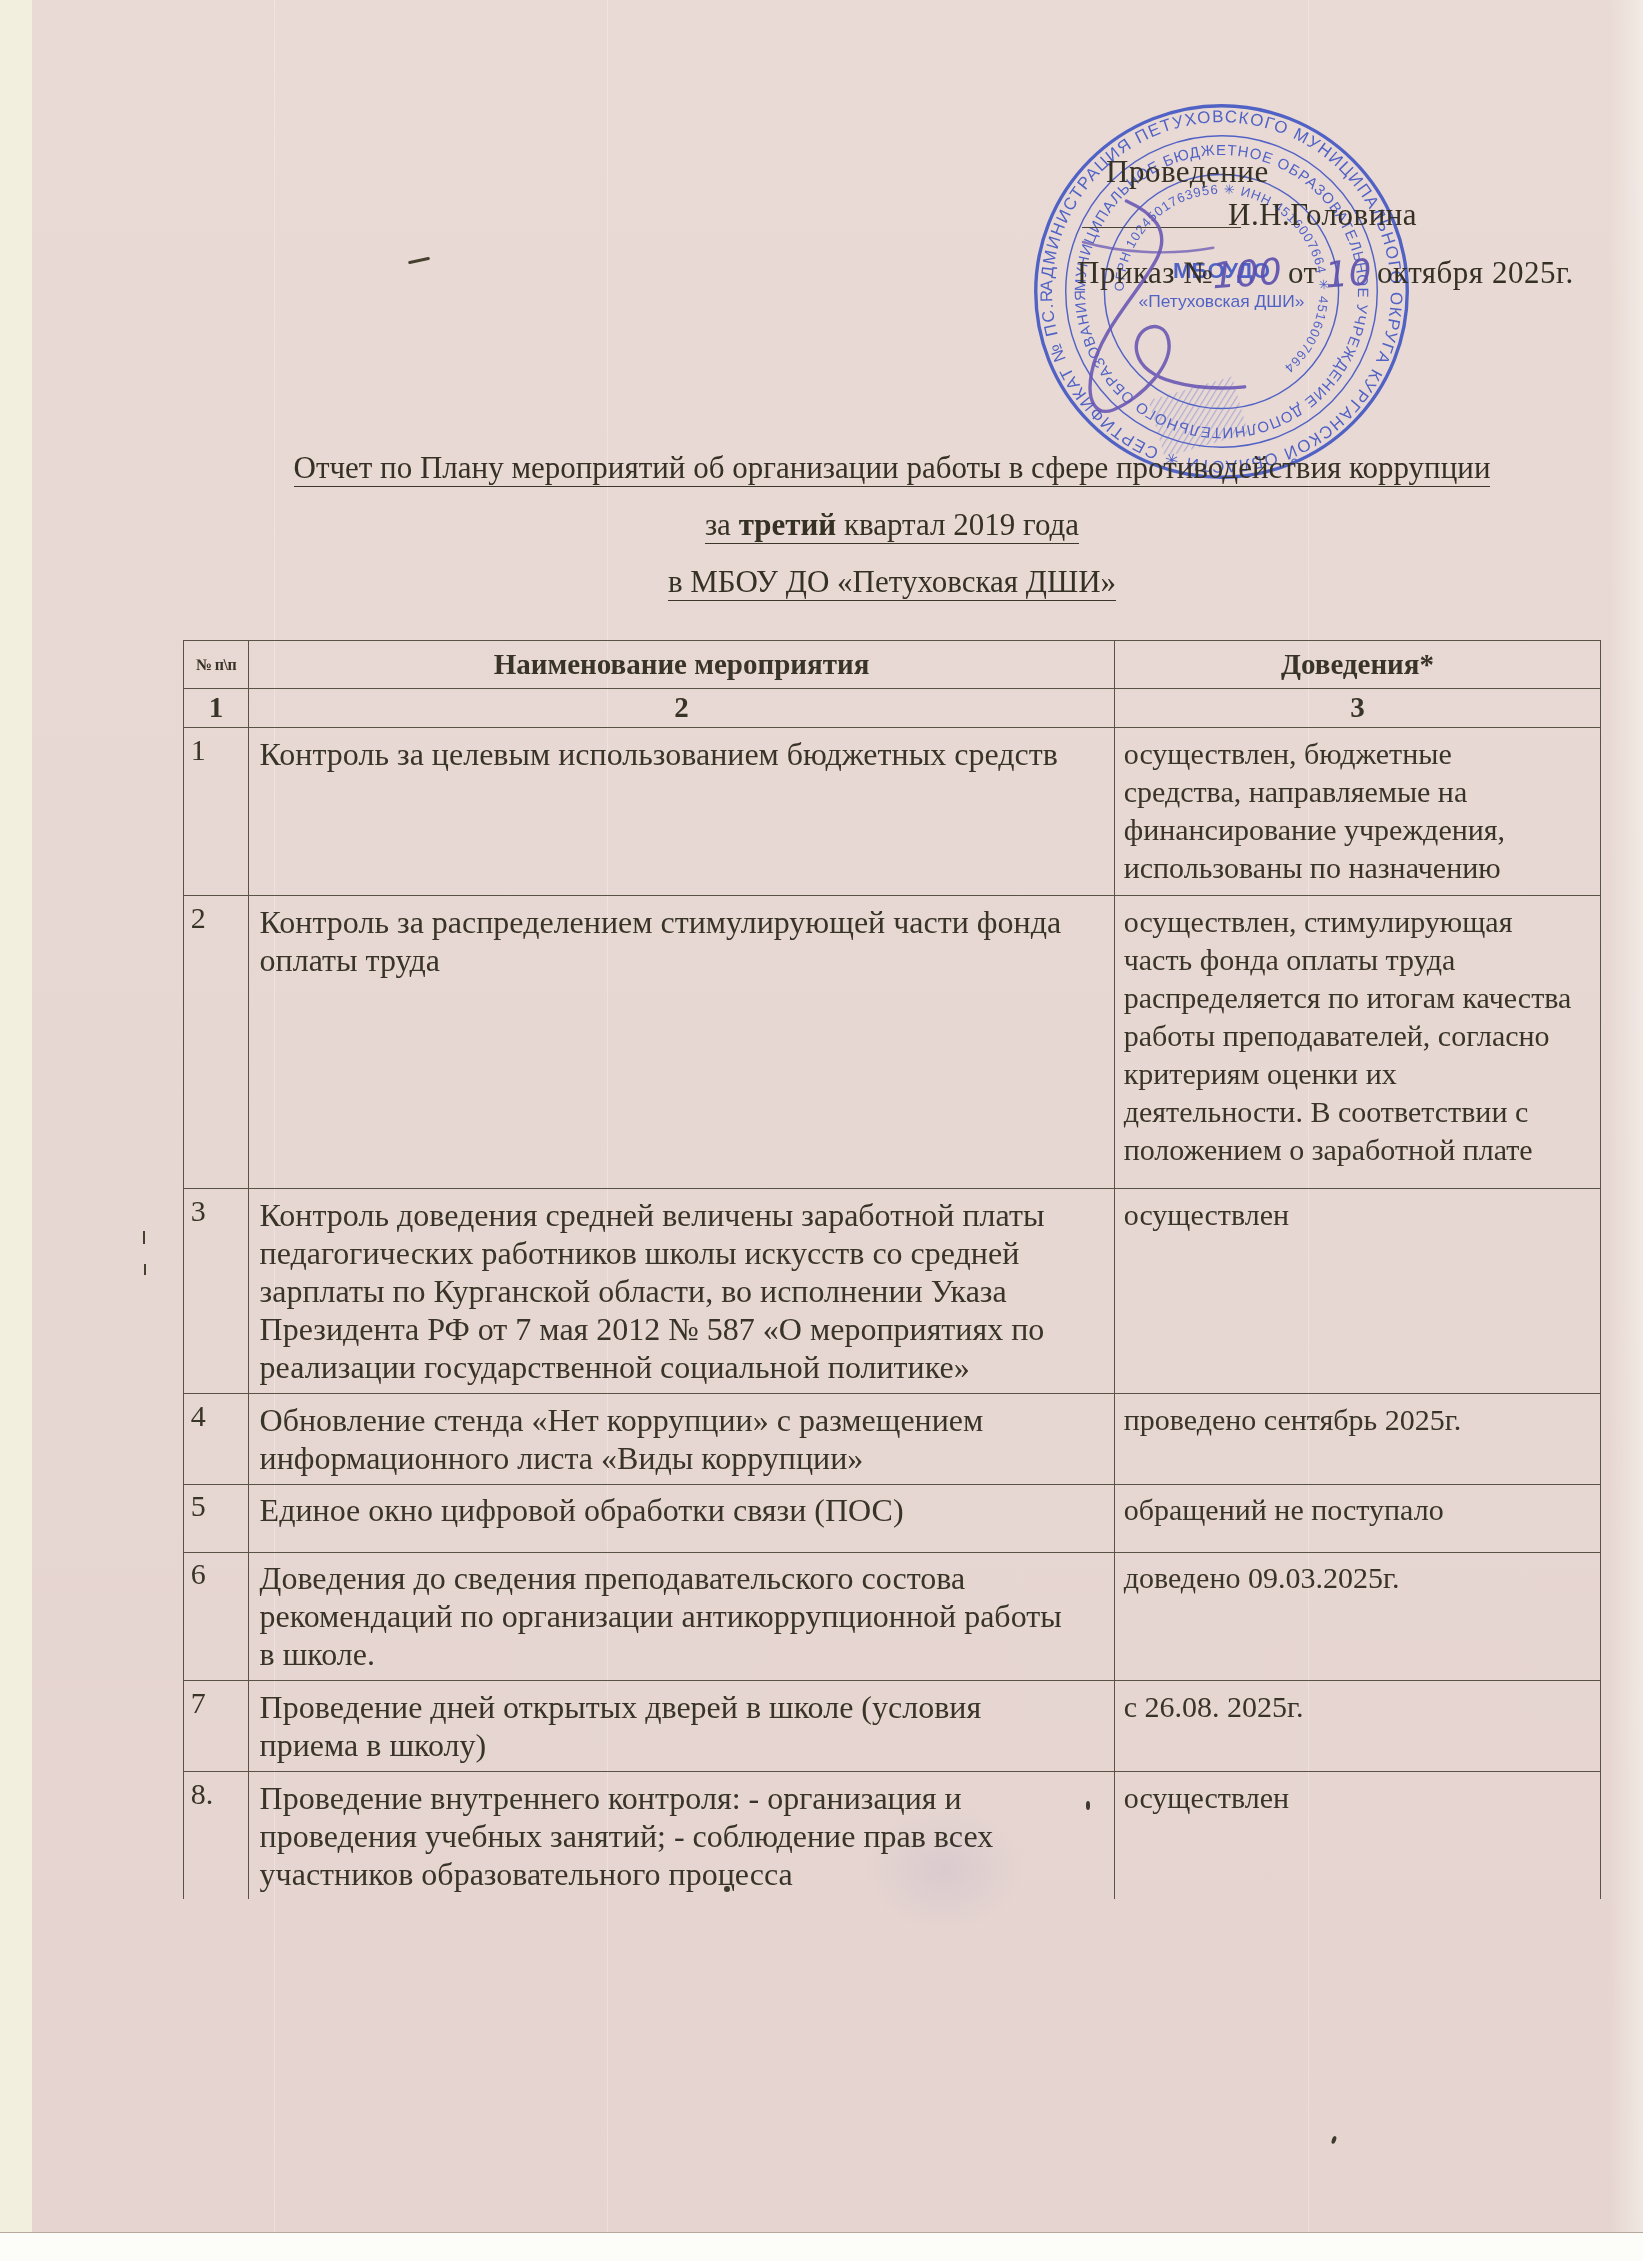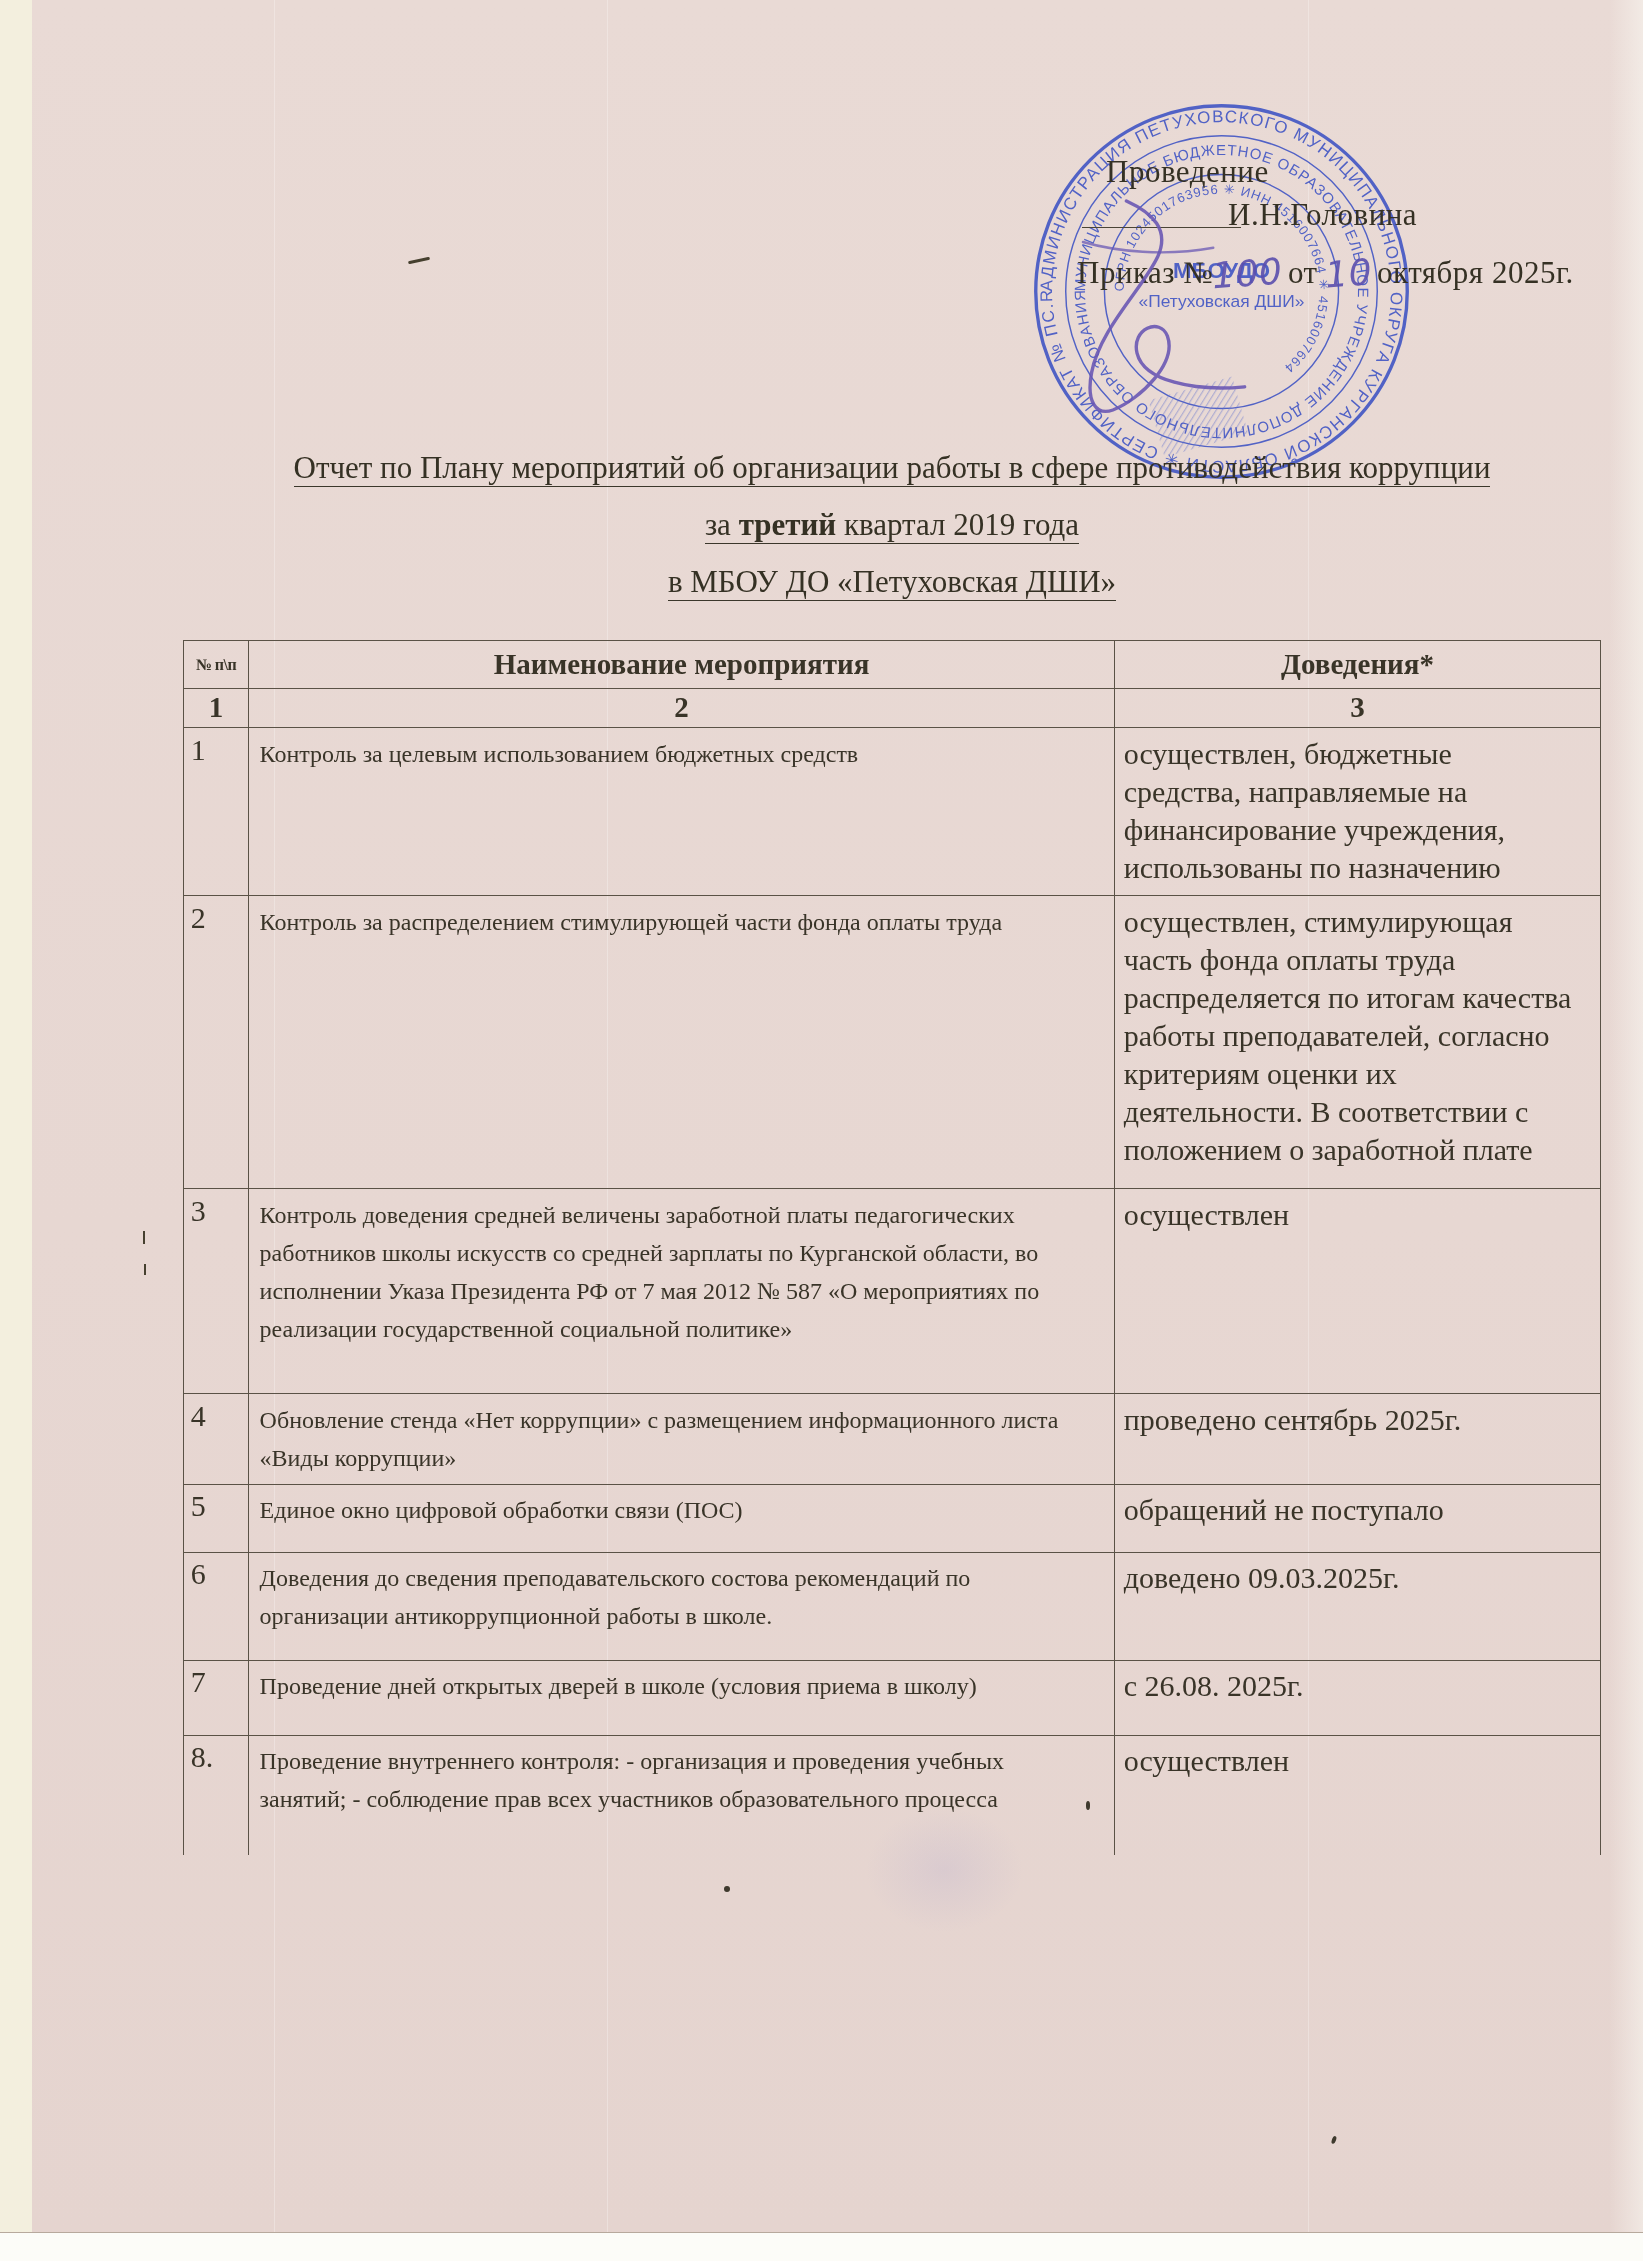--- a/index.html
+++ b/index.html
@@ -57,21 +57,21 @@
     border:1px solid #5a5246;
     vertical-align:top;box-sizing:border-box;
     font-weight:normal;
   }
   .doc-table tr.last td{border-bottom:none;}
   col.c1{width:65px;}  col.c2{width:866px;}  col.c3{width:486px;}
   .hrow th{font-weight:bold;text-align:center;vertical-align:middle;font-size:29px;padding:2.9px 1.9px;}
   .hrow th.small{font-size:16px;letter-spacing:-0.5px;white-space:nowrap;}
   .nrow td{font-weight:bold;text-align:center;font-size:29px;padding:1.9px;}
   .cell-num{font-size:30px;padding:4.8px 2.9px 2.9px 6.8px;}
-  .cell-act{font-size:24px;line-height:38px;padding:6.8px 46px 6.8px 10.6px;}
+  .cell-act{font-size:32px;line-height:38px;padding:6.8px 46px 6.8px 10.6px;}
   .cell-res{font-size:30px;line-height:38px;padding:6.8px 26.6px 6.8px 8.7px;}
 
   
   .speck{position:absolute;background:#3f3a2e;border-radius:50%;z-index:5;}
   .smudge{
     position:absolute;left:865px;top:1807px;width:159px;height:126px;border-radius:50%;
     background:radial-gradient(ellipse at center, rgba(110,110,200,.10) 0%, rgba(110,110,200,.0) 70%);
     z-index:1;
   }
   .tickmark{position:absolute;background:#46402f;z-index:5;}

